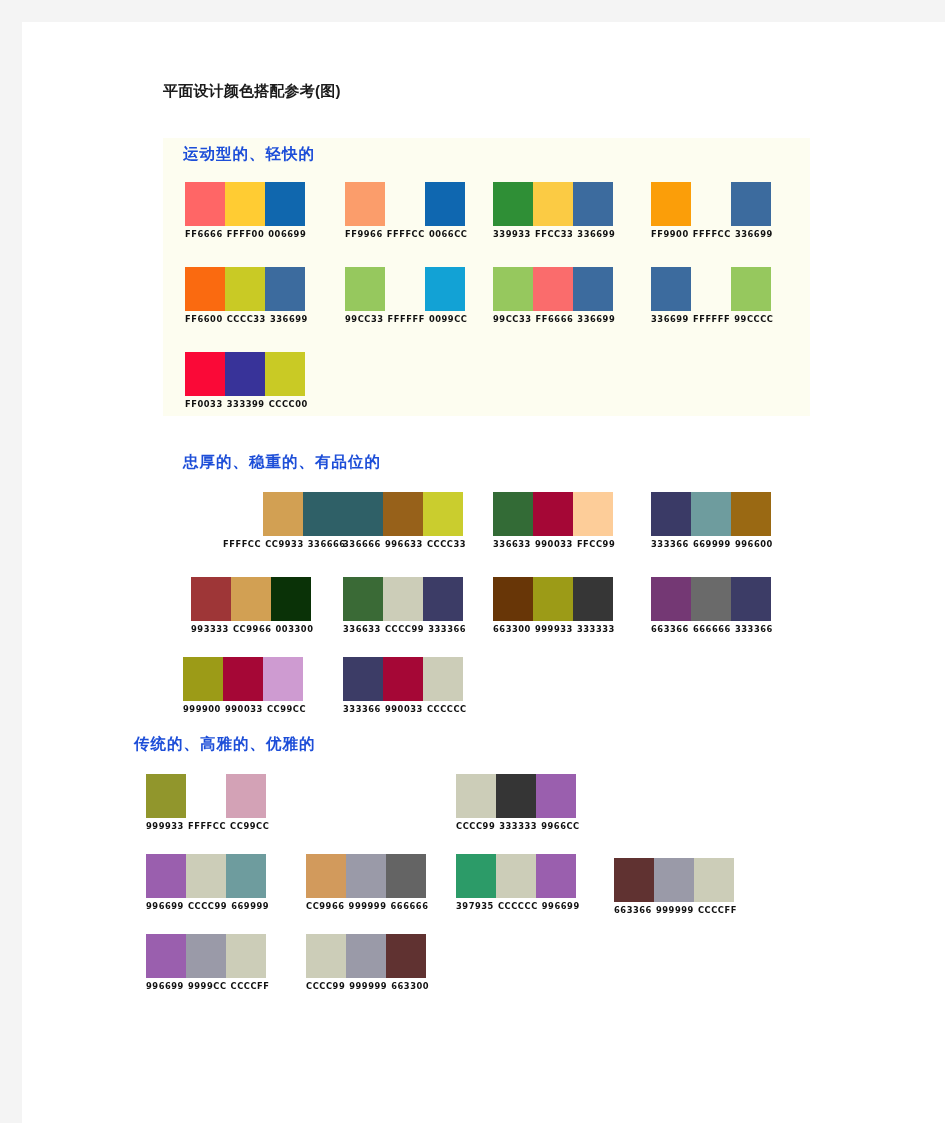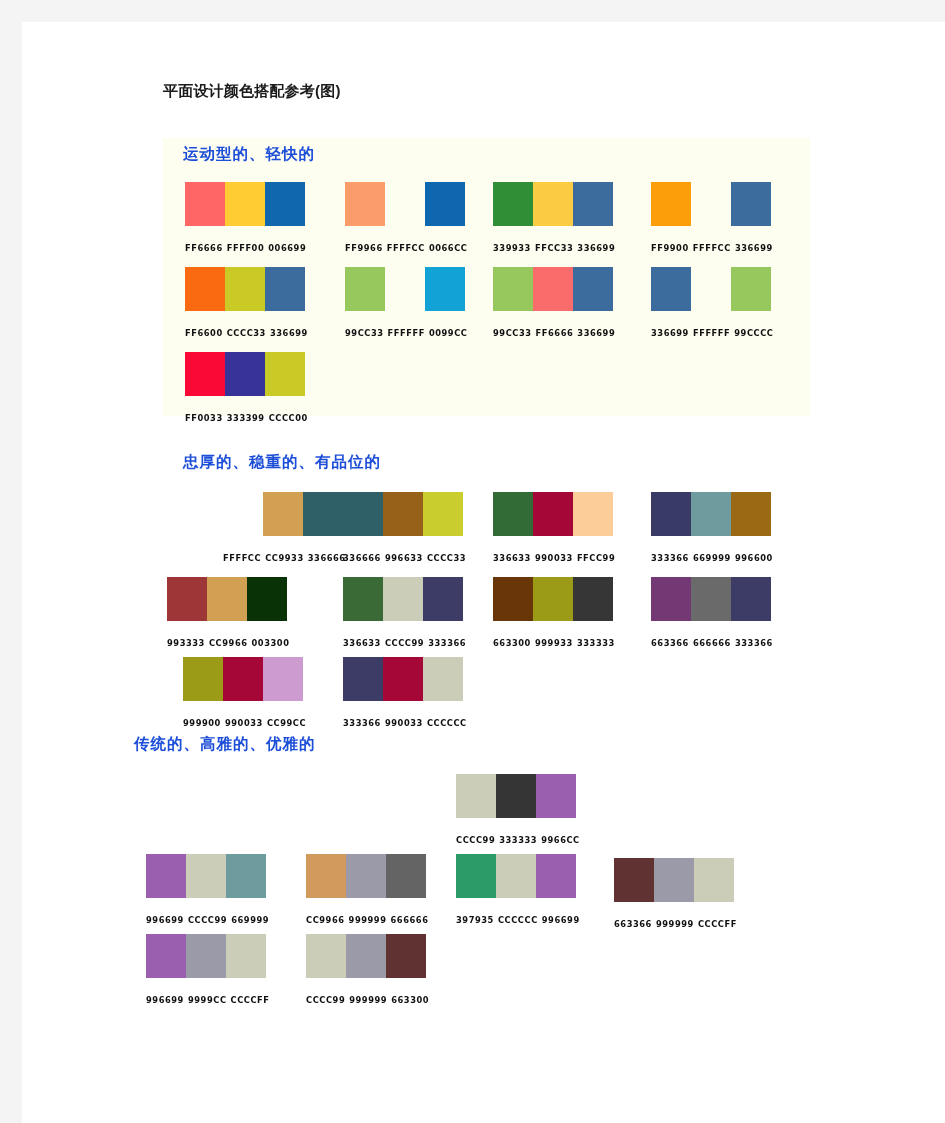--- a/index.html
+++ b/index.html
@@ -51,21 +51,21 @@
   .swatches {
     display: flex;
     flex-direction: row;
     height: 44px;
   }
   .sw {
     width: 40px;
     height: 44px;
   }
   .codes {
-    margin-top: 17px;
+    margin-top: 3px;
     font-family: "DejaVu Sans", sans-serif;
     font-size: 8.3px;
     font-weight: bold;
     color: #111111;
     letter-spacing: 0.55px;
     white-space: nowrap;
     line-height: 11px;
   }
   .codes span { margin-right: 4px; }
   .codes span:last-child { margin-right: 0; }
@@ -178,21 +178,21 @@
           <div class="codes"><span>336633</span><span>990033</span><span>FFCC99</span></div>
         </div>
         <div class="group" style="left: 488px; top: 40px;">
           <div class="swatches">
             <div class="sw" style="background: rgb(58, 58, 102);"></div>
             <div class="sw" style="background: rgb(110, 156, 158);"></div>
             <div class="sw" style="background: rgb(154, 105, 19);"></div>
           </div>
           <div class="codes"><span>333366</span><span>669999</span><span>996600</span></div>
         </div>
-        <div class="group" style="left: 4px; top: 125px;">
+        <div class="group" style="left: 28px; top: 125px;">
           <div class="swatches">
             <div class="sw" style="background: rgb(158, 54, 55);"></div>
             <div class="sw" style="background: rgb(210, 160, 83);"></div>
             <div class="sw" style="background: rgb(10, 50, 7);"></div>
           </div>
           <div class="codes"><span>993333</span><span>CC9966</span><span>003300</span></div>
         </div>
         <div class="group" style="left: 180px; top: 125px;">
           <div class="swatches">
             <div class="sw" style="background: rgb(58, 106, 54);"></div>
@@ -229,20 +229,28 @@
           <div class="swatches">
             <div class="sw" style="background: rgb(60, 60, 102);"></div>
             <div class="sw" style="background: rgb(165, 7, 54);"></div>
             <div class="sw" style="background: rgb(204, 205, 184);"></div>
           </div>
           <div class="codes"><span>333366</span><span>990033</span><span>CCCCCC</span></div>
         </div>
       </div>
       <div class="section" style="left: 104px; top: 712px; width: 690px; height: 260px;">
         <div class="section-heading" style="left: 8px; top: 0px;">传统的、高雅的、优雅的</div>
+        <div class="group" style="left: 20px; top: 40px;">
+          <div class="swatches">
+            <div class="sw" style="background: rgb(145, 150, 44);"></div>
+            <div class="sw" style="background: rgb(255, 255, 255);"></div>
+            <div class="sw" style="background: rgb(211, 162, 182);"></div>
+          </div>
+          <div class="codes"><span>999933</span><span>FFFFCC</span><span>CC99CC</span></div>
+        </div>
         <div class="group" style="left: 330px; top: 40px;">
           <div class="swatches">
             <div class="sw" style="background: rgb(204, 205, 184);"></div>
             <div class="sw" style="background: rgb(53, 53, 53);"></div>
             <div class="sw" style="background: rgb(154, 95, 174);"></div>
           </div>
           <div class="codes"><span>CCCC99</span><span>333333</span><span>9966CC</span></div>
         </div>
         <div class="group" style="left: 20px; top: 120px;">
           <div class="swatches">

